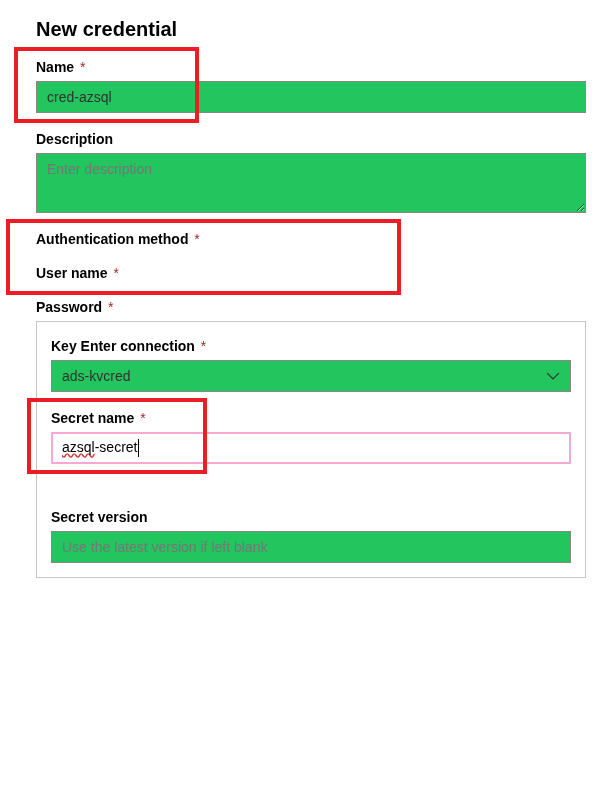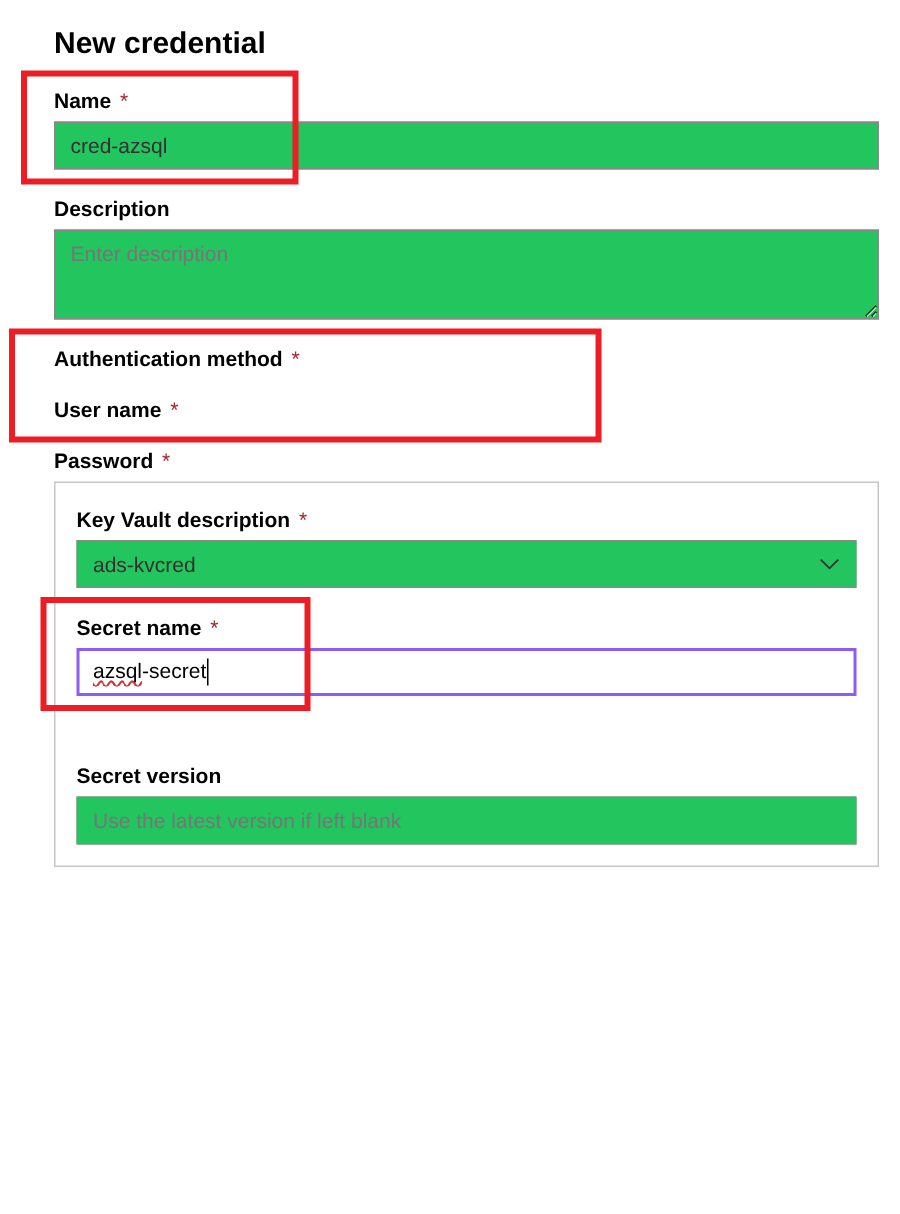--- a/index.html
+++ b/index.html
@@ -58,21 +58,21 @@
     .select-value { flex: 1; }
     .chevron {
       width: 14px; height: 14px; flex-shrink: 0;
     }
     .panel {
       border: 1px solid #c8c6c4;
       padding: 16px 14px 14px 14px;
     }
     .panel .field:last-child { margin-bottom: 0; margin-top: 45px; }
     .focused {
-      border: 2px solid #8b5cf6;
+      border: 2px solid #f9a8d4;
       padding: 6px 9px;
       height: 32px;
       display: flex;
       align-items: center;
     }
     .focused .cursor-text {
       font-size: 14px;
       color: #000;
       position: relative;
     }
@@ -133,21 +133,21 @@
 
 <div class="field">
   <label class="label">
     <span>Password</span>
     <span class="req-star">*</span>
   </label>
   <div class="panel">
 
     <div class="field">
       <label class="label">
-        <span>Key Vault description</span>
+        <span>Key Enter connection</span>
         <span class="req-star">*</span>
       </label>
       <div class="select">
         <span class="select-value">ads-kvcred</span>
         <svg class="chevron" viewBox="0 0 12 12">
             <path d="M1 3.5 L6 8.5 L11 3.5" fill="none" stroke="#323130" stroke-width="1"></path>
           </svg>
       </div>
     </div>
 

